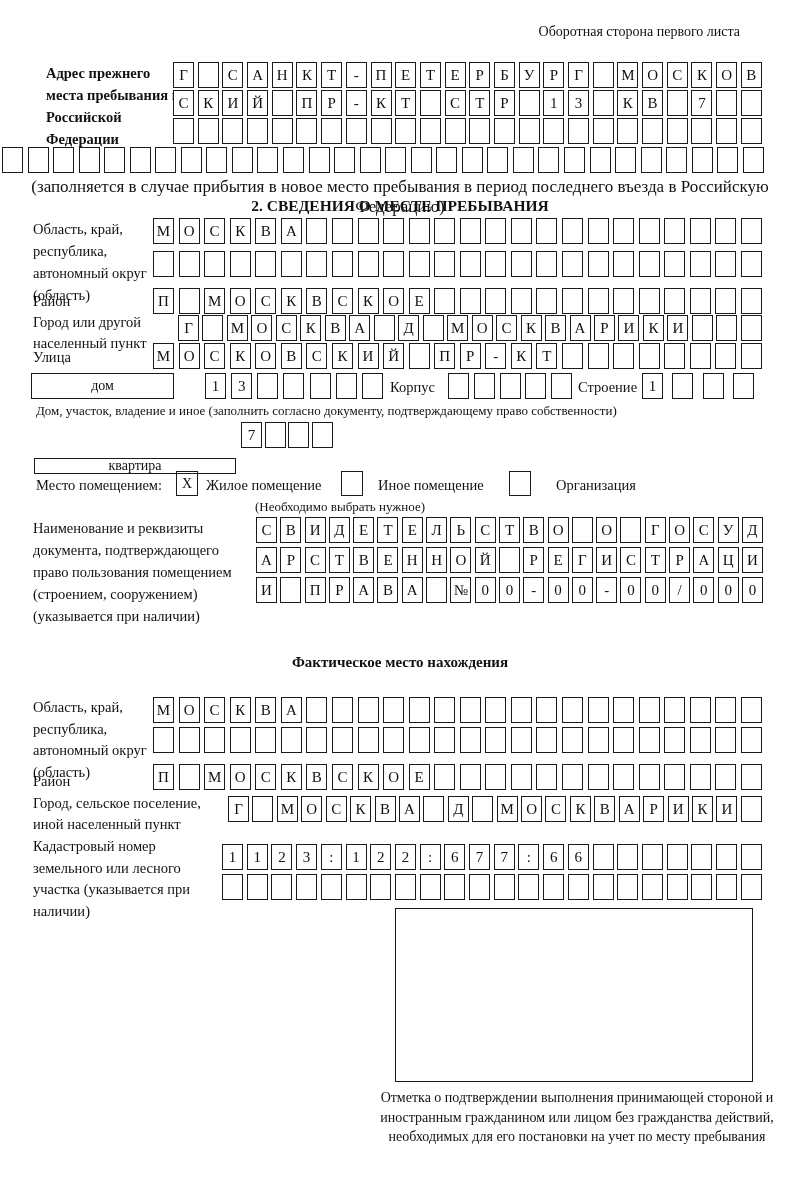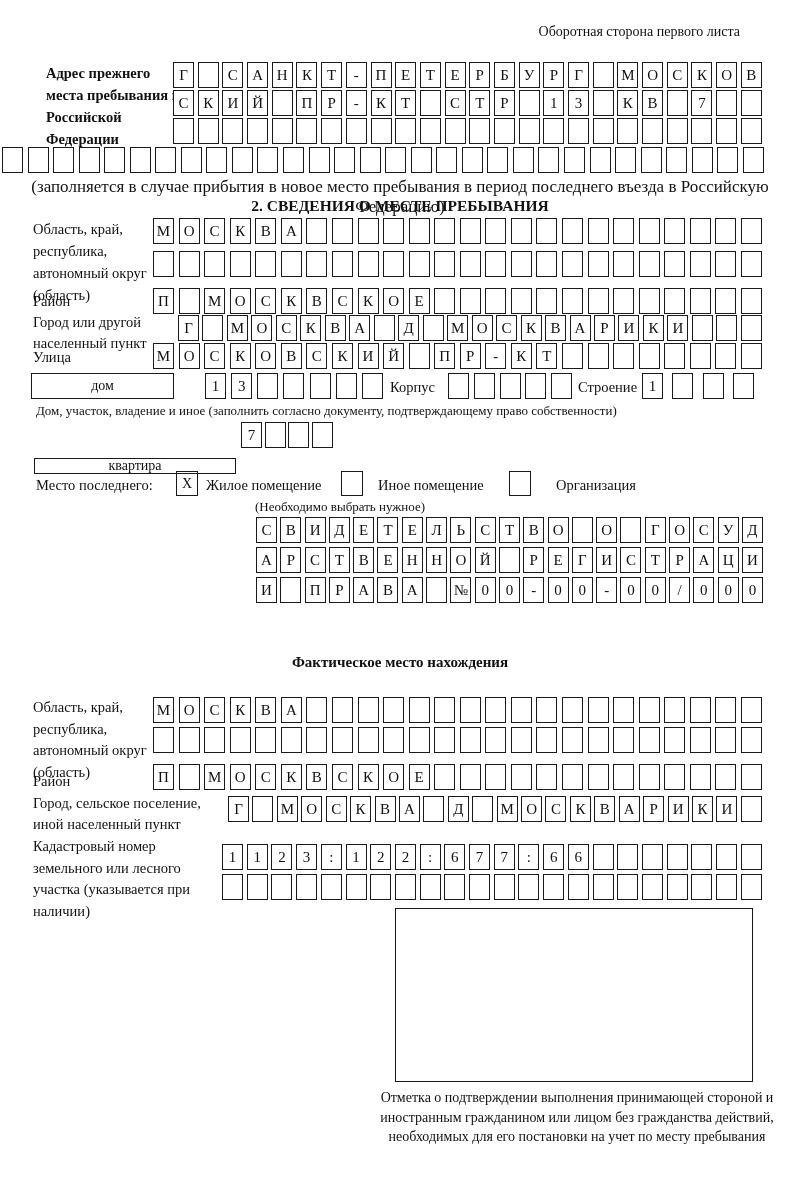--- a/index.html
+++ b/index.html
@@ -311,29 +311,30 @@
   <div class="abs" style="left:36px;top:403px;font-size:13px;">Дом, участок, владение и иное (заполнить согласно документу, подтверждающему право собственности)</div>
 
   <div class="bigbox" style="left:34px;top:422px;width:202px;height:16px;margin-top:36px;">квартира</div>
   <div class="cellrow" style="left:241px;top:422px;width:92px;">
       <span class="cell">7</span>
       <span class="cell"></span>
       <span class="cell"></span>
       <span class="cell"></span>
     </div>
 
-  <div class="abs lbl" style="left:36px;top:474px;">Место последнего:</div>
+  <div class="abs lbl" style="left:36px;top:474px;">Место помещением:</div>
   <div class="cbox" style="left:176px;top:471px;">X</div>
   <div class="abs lbl" style="left:206px;top:474px;">Жилое помещение</div>
   <div class="cbox" style="left:341px;top:471px;"></div>
   <div class="abs lbl" style="left:378px;top:474px;">Иное помещение</div>
   <div class="cbox" style="left:509px;top:471px;"></div>
   <div class="abs lbl" style="left:556px;top:474px;">Организация</div>
   <div class="abs center" style="left:150px;top:499px;width:380px;font-size:13px;">(Необходимо выбрать нужное)</div>
 
+  <div class="abs lbl" style="left:33px;top:517px;width:212px;">Наименование и реквизиты документа, подтверждающего право пользования помещением (строением, сооружением) (указывается при наличии)</div>
   <div class="cellrow" style="left:256px;top:517px;width:507px;">
       <span class="cell">С</span>
       <span class="cell">В</span>
       <span class="cell">И</span>
       <span class="cell">Д</span>
       <span class="cell">Е</span>
       <span class="cell">Т</span>
       <span class="cell">Е</span>
       <span class="cell">Л</span>
       <span class="cell">Ь</span>

